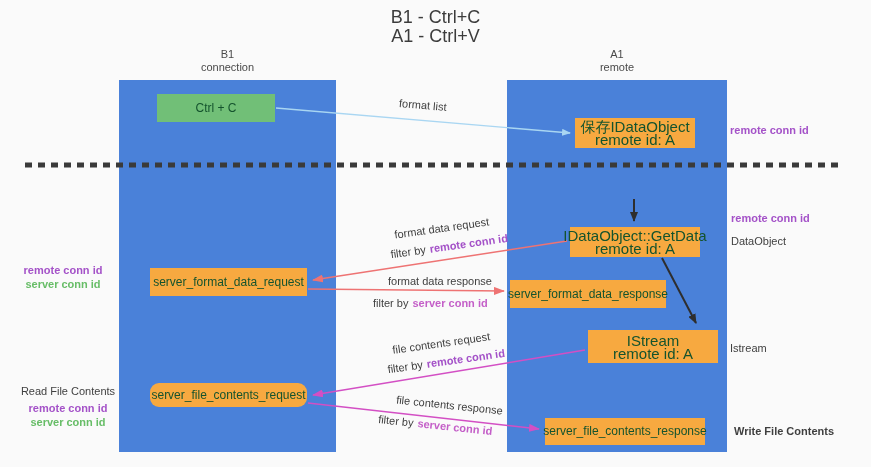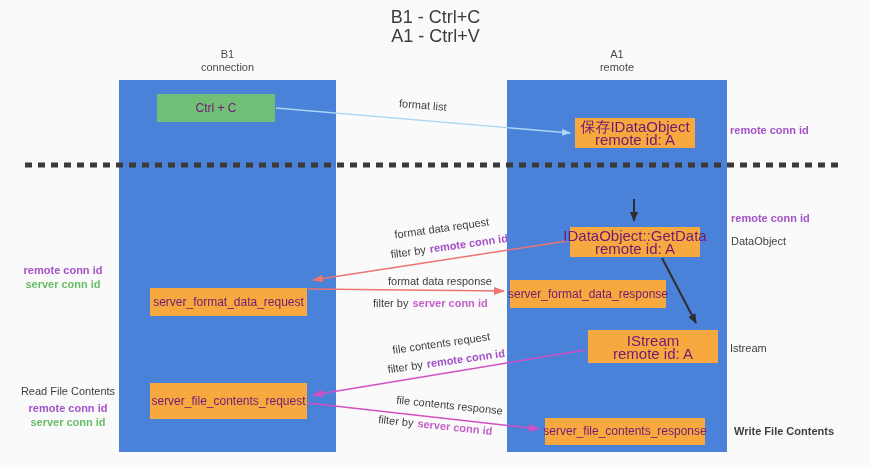--- a/index.html
+++ b/index.html
@@ -18,21 +18,21 @@
   }
   #lane-b1-header { left: 119px; width: 217px; }
   #lane-a1-header { left: 507px; width: 220px; }
   #title {
     position: absolute; top: 8px; left: 0; width: 871px; text-align: center;
     font-size: 18px; color: #3c3c3c; line-height: 19px; z-index: 5;
   }
   .box {
     position: absolute; z-index: 6;
     display: flex; flex-direction: column; align-items: center; justify-content: center;
-    color: #701a75; text-align: center; line-height: 13px;
+    color: #14532d; text-align: center; line-height: 13px;
   }
   .box.orange { background: #f7a940; }
   .box.green  { background: #71bf77; }
   .fs12 { font-size: 12px; }
   .fs11 { font-size: 15px; }
   .side-label { position: absolute; z-index: 6; font-size: 11px; line-height: 14px; white-space: nowrap; }
   .dark   { color: #3f3f3f; }
   .purple { color: #a452c8; font-weight: bold; }
   .orchid { color: #c45fc8; font-weight: bold; }
   .greent { color: #67bd67; font-weight: bold; }
@@ -106,34 +106,34 @@
     <div>保存IDataObject</div>
     <div>remote id: A</div>
   </div>
 
 
   <div class="box orange fs11" style="left:570px; top:227px; width:130px; height:30px;align-items:center;">
     <div>IDataObject::GetData</div>
     <div>remote id: A</div>
   </div>
 
-  <div class="box orange fs12" style="left:150px; top:268px; width:157px; height:28px;margin-top:20px;">
+  <div class="box orange fs12" style="left:150px; top:268px; width:157px; height:28px;">
     <div>server_format_data_request</div>
   </div>
 
   <div class="box orange fs12" style="left:510px; top:280px; width:156px; height:28px;">
     <div>server_format_data_response</div>
   </div>
 
   <div class="box orange fs11" style="left:588px; top:330px; width:130px; height:33px;">
     <div>IStream</div>
     <div>remote id: A</div>
   </div>
 
-  <div class="box orange fs12" style="left:150px; top:383px; width:157px; height:36px;">
+  <div class="box orange fs12" style="left:150px; top:383px; width:157px; height:24px;border-radius:9px;">
     <div>server_file_contents_request</div>
   </div>
 
   <div class="box orange fs12" style="left:545px; top:418px; width:160px; height:27px;text-align:center;">
     <div>server_file_contents_response</div>
   </div>
 
   <div class="side-label purple" style="left:730px; top:123px;">remote conn id</div>
   <div class="side-label purple" style="left:731px; top:211px;">remote conn id</div>
   <div class="side-label dark" style="left:731px; top:234px;">DataObject</div>

